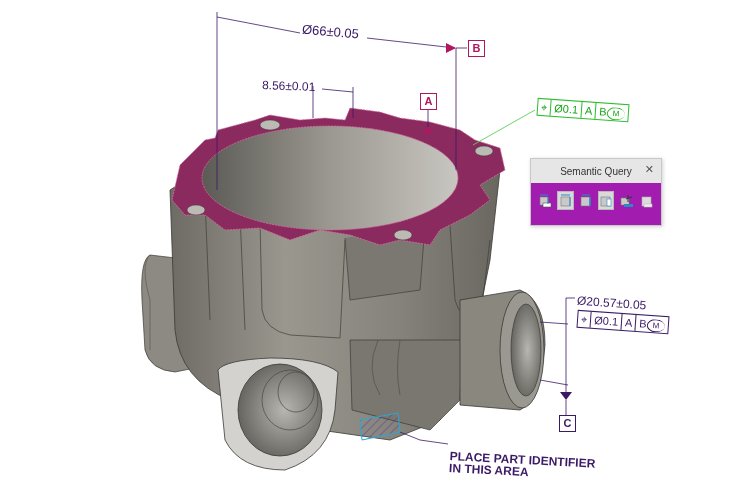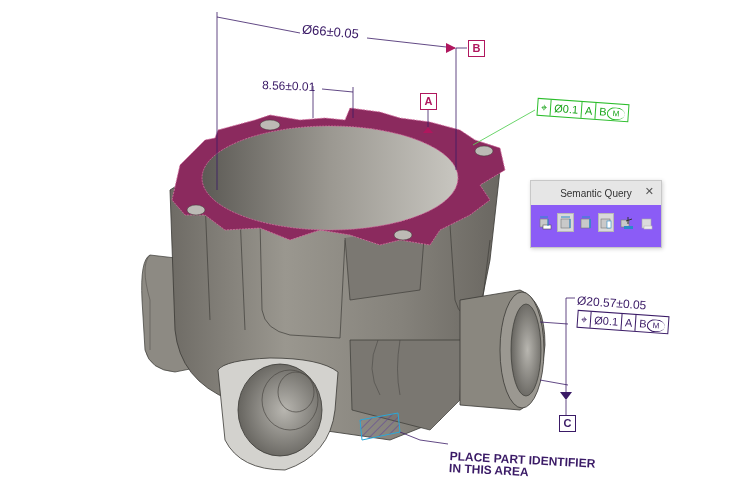--- a/index.html
+++ b/index.html
@@ -11,22 +11,22 @@
            font-size:11px; width:15px; height:15px; line-height:15px; text-align:center; font-weight:bold; }
   .datum.purple { border-color:#3a1a66; color:#3a1a66; }
   .fcf { position:absolute; display:flex; border:1px solid; background:#fff; font-size:11px; height:16px; line-height:16px; }
   .fcf span { padding:0 3px; border-right:1px solid; }
   .fcf span:last-child { border-right:none; }
   .fcf.green { border-color:#2bbd2b; color:#19a319; }
   .fcf.green span { border-color:#2bbd2b; }
   .fcf.purple { border-color:#3a1a66; color:#3a1a66; }
   .fcf.purple span { border-color:#3a1a66; }
   .mod { display:inline-block; width:11px; height:11px; border:1px solid currentColor; border-radius:50%; font-size:8px; line-height:11px; text-align:center; vertical-align:middle; }
-  .panel { position:absolute; left:530px; top:158px; width:130px; height:66px; background:#8b5cf6;
-           border:1px solid #c8c8c8; box-shadow:1px 1px 4px rgba(0,0,0,0.18);margin-top:22px; }
+  .panel { position:absolute; left:530px; top:158px; width:130px; height:66px; background:#a21caf;
+           border:1px solid #c8c8c8; box-shadow:1px 1px 4px rgba(0,0,0,0.18); }
   .panel-header { height:24px; background:#e6e6e6; display:flex; align-items:center; justify-content:center; position:relative; font-size:10px; color:#333; }
   .panel-close { position:absolute; right:7px; top:4px; font-size:11px; color:#555; cursor:pointer; }
   .panel-tools { display:flex; gap:4px; padding:8px 6px; justify-content:center; }
   .tool { width:15px; height:17px; border:1px solid transparent; display:flex; align-items:center; justify-content:center; }
   .tool.active { background:#d9d9d9; border-color:#b8b8b8; }
   .note { position:absolute; left:450px; top:450px; color:#3a1a66; font-size:12px; font-weight:bold; line-height:12px; transform:rotate(3deg); transform-origin:left top; }
 </style>
 </head>
 <body>
 

